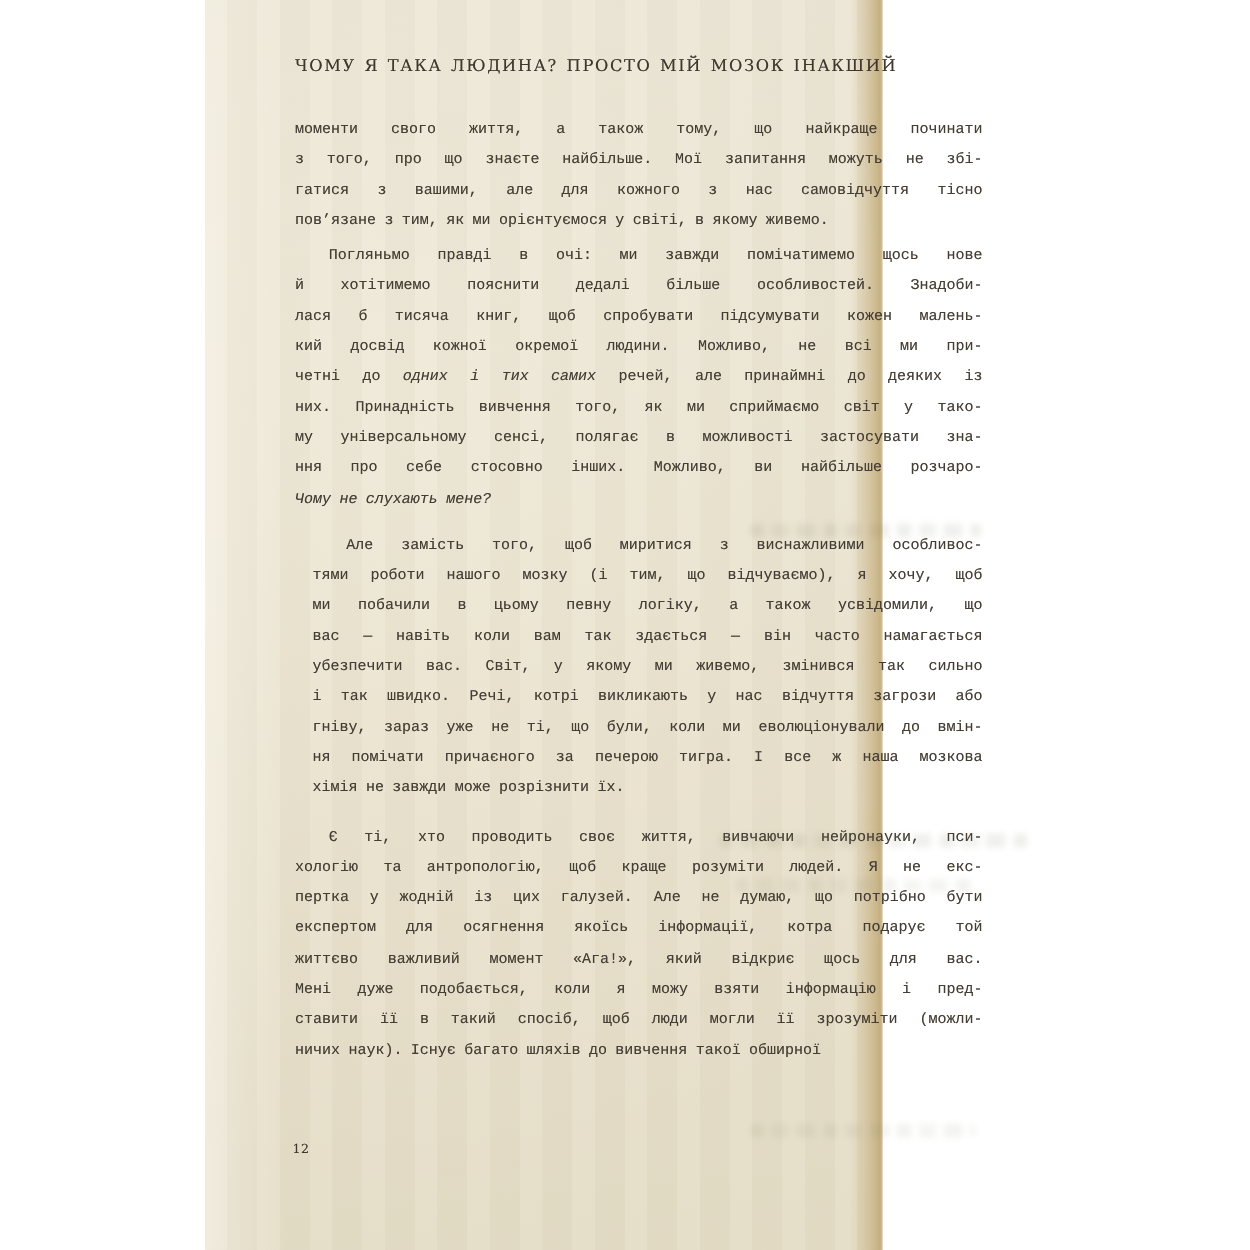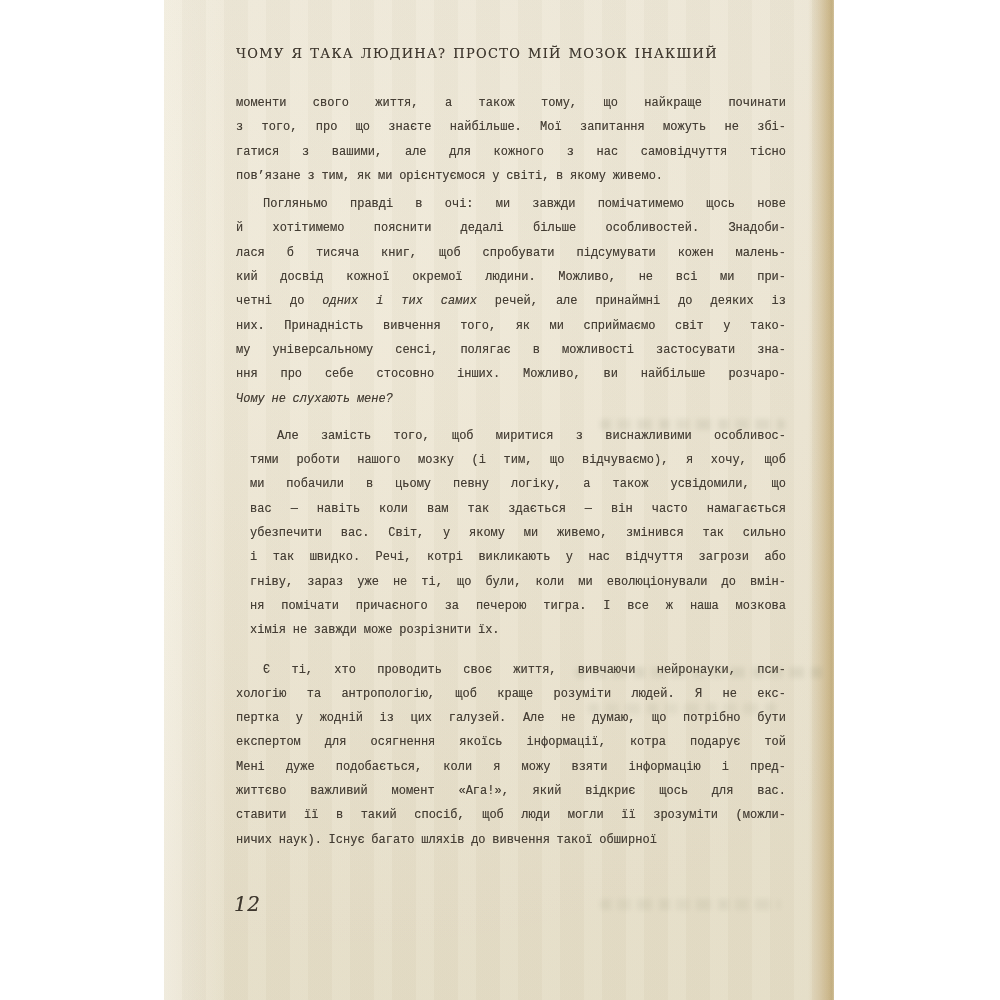--- a/index.html
+++ b/index.html
@@ -11,21 +11,21 @@
   }
   .canvas {
     position: relative;
     width: 1000px; height: 1000px;
     background: #ffffff;
   }
   
   .page {
     position: absolute;
     left: 164px; top: 0;
-    width: 670px; height: 1000px;
+    width: 542px; height: 1000px;
     background: linear-gradient(175deg, #f0ead9 0%, #ece5d1 45%, #e9e1ca 100%);
   }
   
   .page-texture {
     position: absolute; inset: 0;
     background:
       repeating-linear-gradient(90deg,
         rgba(255,255,255,0.05) 0 18px,
         rgba(90,75,45,0.022) 18px 42px),
       radial-gradient(120% 70% at 30% 35%, rgba(255,255,255,0.10), rgba(0,0,0,0.02) 85%);
@@ -72,26 +72,25 @@
   .para .line {
     text-align: justify;
     text-align-last: justify;
     white-space: normal;
   }
   .para .line.lastline { text-align-last: left; }
   .para.indent .line:first-child { text-indent: 27px; }
   .it { font-style: italic; }
   .page-number {
     position: absolute;
-    left: 70px; top: 892px;
-    font-size: 20px;
+    left: 70px; top: 914px;
+    font-size: 10px;
     letter-spacing: 0.5px;
     color: #3e372e;
     text-shadow: 0 0 0.35px rgba(62,55,46,0.5);
-    font-style: italic;
   }
   
   .bleed {
     position: absolute;
     height: 11px;
     background: repeating-linear-gradient(90deg,
       rgba(122,126,98,0.30) 0 11px,
       rgba(122,126,98,0) 11px 17px,
       rgba(122,126,98,0.24) 17px 31px,
       rgba(122,126,98,0) 31px 37px,
@@ -145,22 +144,22 @@
           <div class="line"><span>і так швидко. Речі, котрі викликають у нас відчуття загрози або</span></div>
           <div class="line"><span>гніву, зараз уже не ті, що були, коли ми еволюціонували до вмін-</span></div>
           <div class="line"><span>ня помічати причаєного за печерою тигра. І все ж наша мозкова</span></div>
           <div class="line lastline"><span>хімія не завжди може розрізнити їх.</span></div>
         </div>
         <div class="para indent" style="margin-top: 15px;">
           <div class="line"><span>Є ті, хто проводить своє життя, вивчаючи нейронауки, пси-</span></div>
           <div class="line"><span>хологію та антропологію, щоб краще розуміти людей. Я не екс-</span></div>
           <div class="line"><span>пертка у жодній із цих галузей. Але не думаю, що потрібно бути</span></div>
           <div class="line"><span>експертом для осягнення якоїсь інформації, котра подарує той</span></div>
+          <div class="line"><span>життєво важливий момент «Ага!», який відкриє щось для вас.</span></div>
           <div class="line"><span>Мені дуже подобається, коли я можу взяти інформацію і пред-</span></div>
-          <div class="line"><span>життєво важливий момент «Ага!», який відкриє щось для вас.</span></div>
           <div class="line"><span>ставити її в такий спосіб, щоб люди могли її зрозуміти (можли-</span></div>
           <div class="line lastline"><span>ничих наук). Існує багато шляхів до вивчення такої обширної</span></div>
         </div>
       </div>
 
     <div class="page-number">12</div>
   </div>
 
   <div class="bleed b1"></div>
   <div class="bleed b2"></div>

